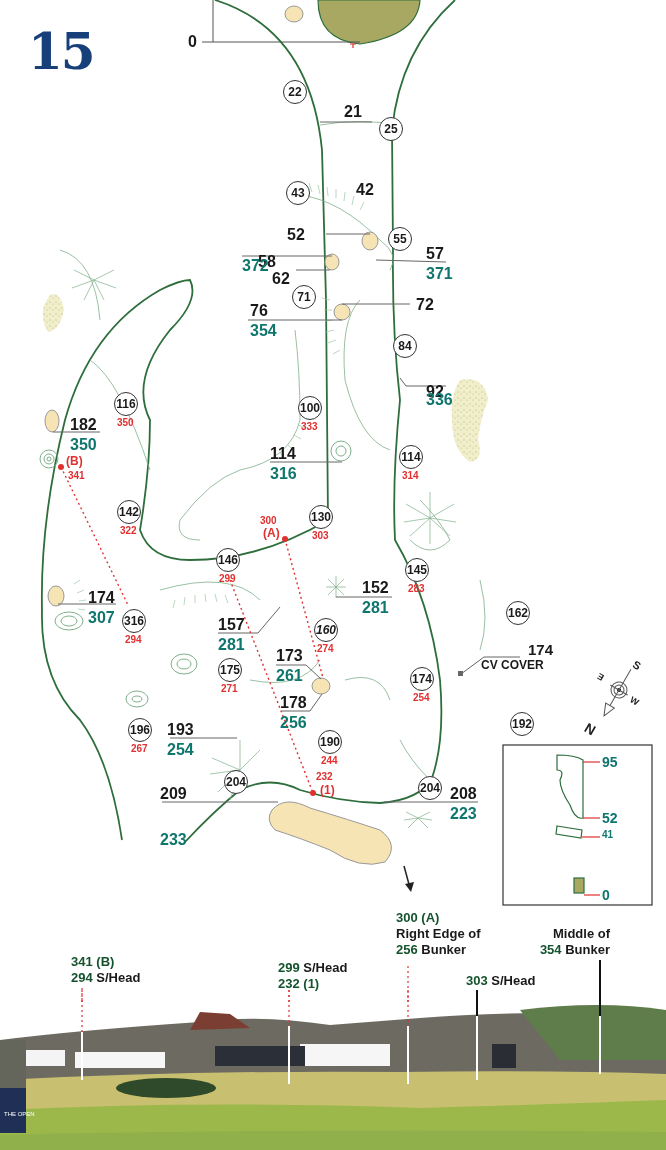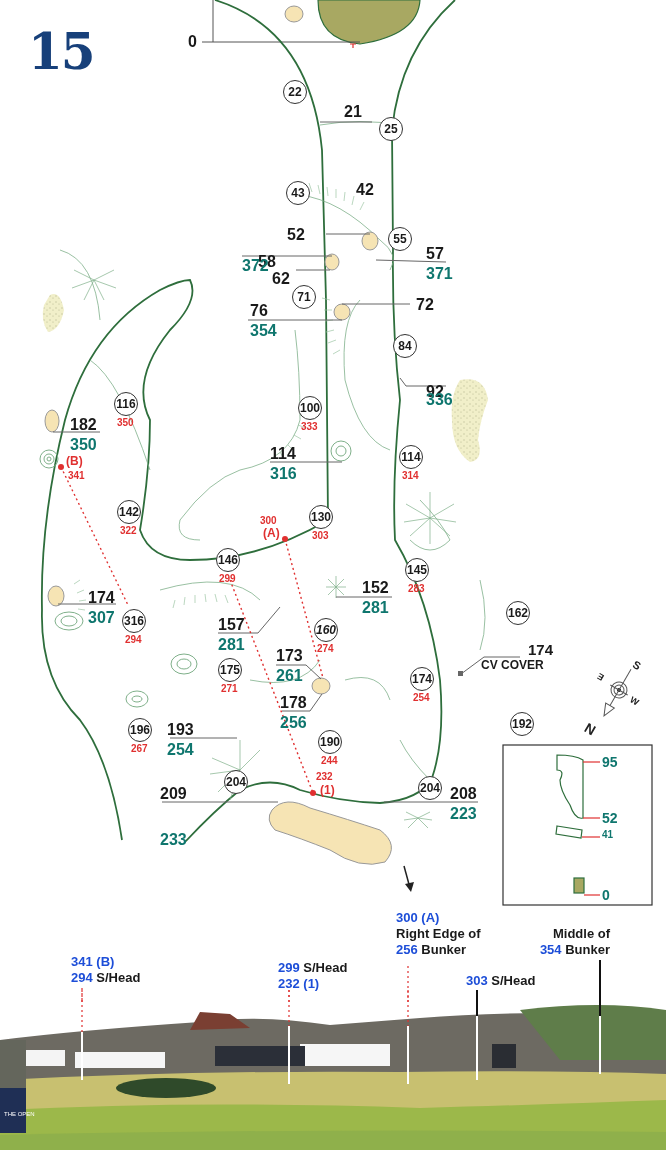--- a/index.html
+++ b/index.html
@@ -6,21 +6,21 @@
   body{width:666px;height:1150px;position:relative;overflow:hidden;font-family:"Liberation Sans",sans-serif;}
   #map{position:absolute;left:0;top:0;width:666px;height:1000px;}
   .hole-num{position:absolute;left:28px;top:22px;font-family:"DejaVu Serif","Liberation Serif",serif;font-weight:bold;font-size:50px;color:#17407a;letter-spacing:-2px;}
   .lbl{position:absolute;font-weight:bold;line-height:1;}
   .big-black{font-size:16px;color:#1a1a1a;}
   .big-red{font-size:16px;color:#0f766e;}
   .sm-red{font-size:10px;color:#e03030;}
   .circ{position:absolute;width:24px;height:24px;border:1px solid #333;border-radius:50%;background:#fff;font-size:12px;font-weight:bold;color:#1a1a1a;display:flex;align-items:center;justify-content:center;box-sizing:border-box;}
   .photo{position:absolute;left:0;top:1000px;width:666px;height:150px;overflow:hidden;}
   .cap{position:absolute;font-size:13px;font-weight:bold;color:#1a1a1a;line-height:16px;}
-  .cap .r{color:#1d4ed8;}
+  .cap .r{color:#14532d;}
 </style>
 </head>
 <body>
 
 <div id="map">
   <svg width="666" height="1000" viewBox="0 0 666 1000" xmlns="http://www.w3.org/2000/svg">
     <defs>
       <pattern id="sandtex" width="6" height="6" patternUnits="userSpaceOnUse">
         <rect width="6" height="6" fill="#f1efc9"></rect>
         <circle cx="2" cy="2" r="0.8" fill="#c9c9a3"></circle>

